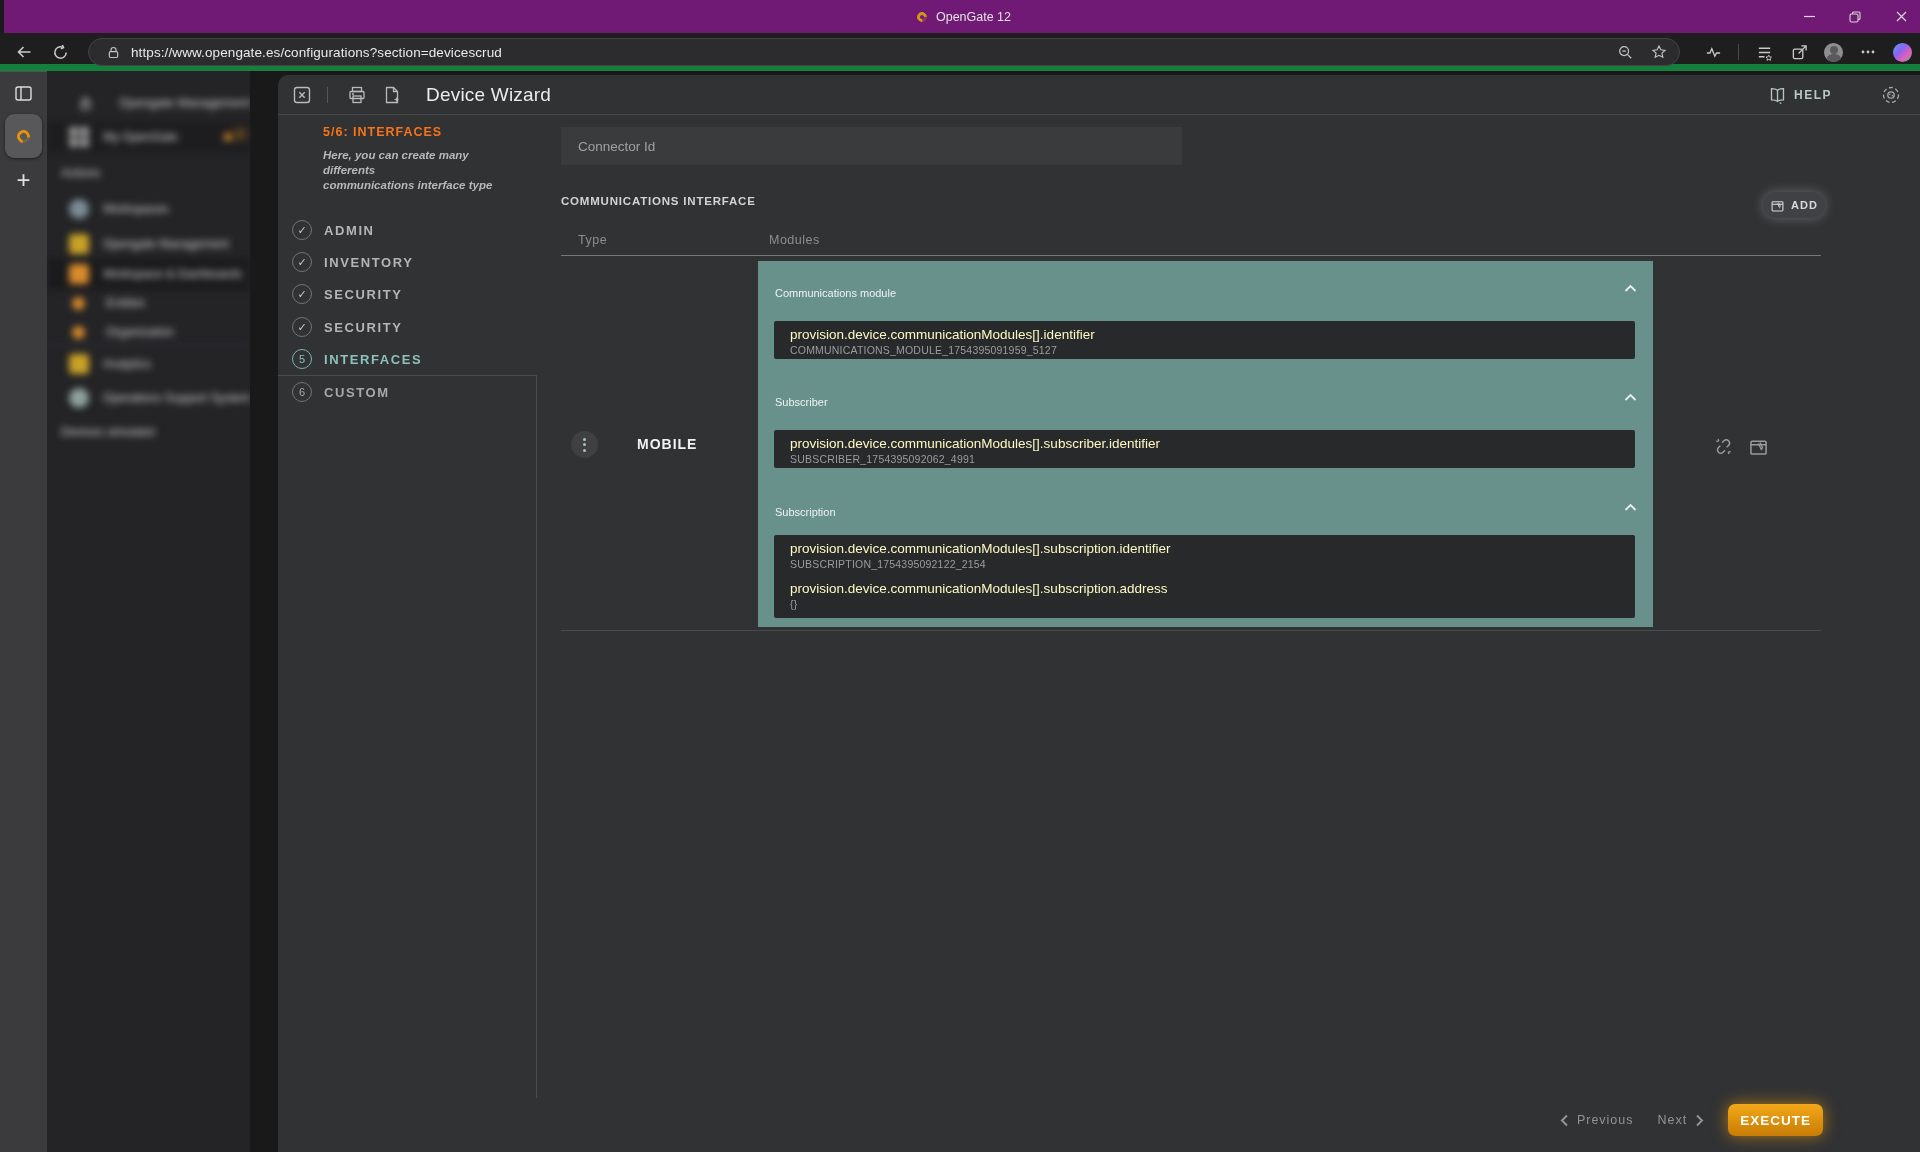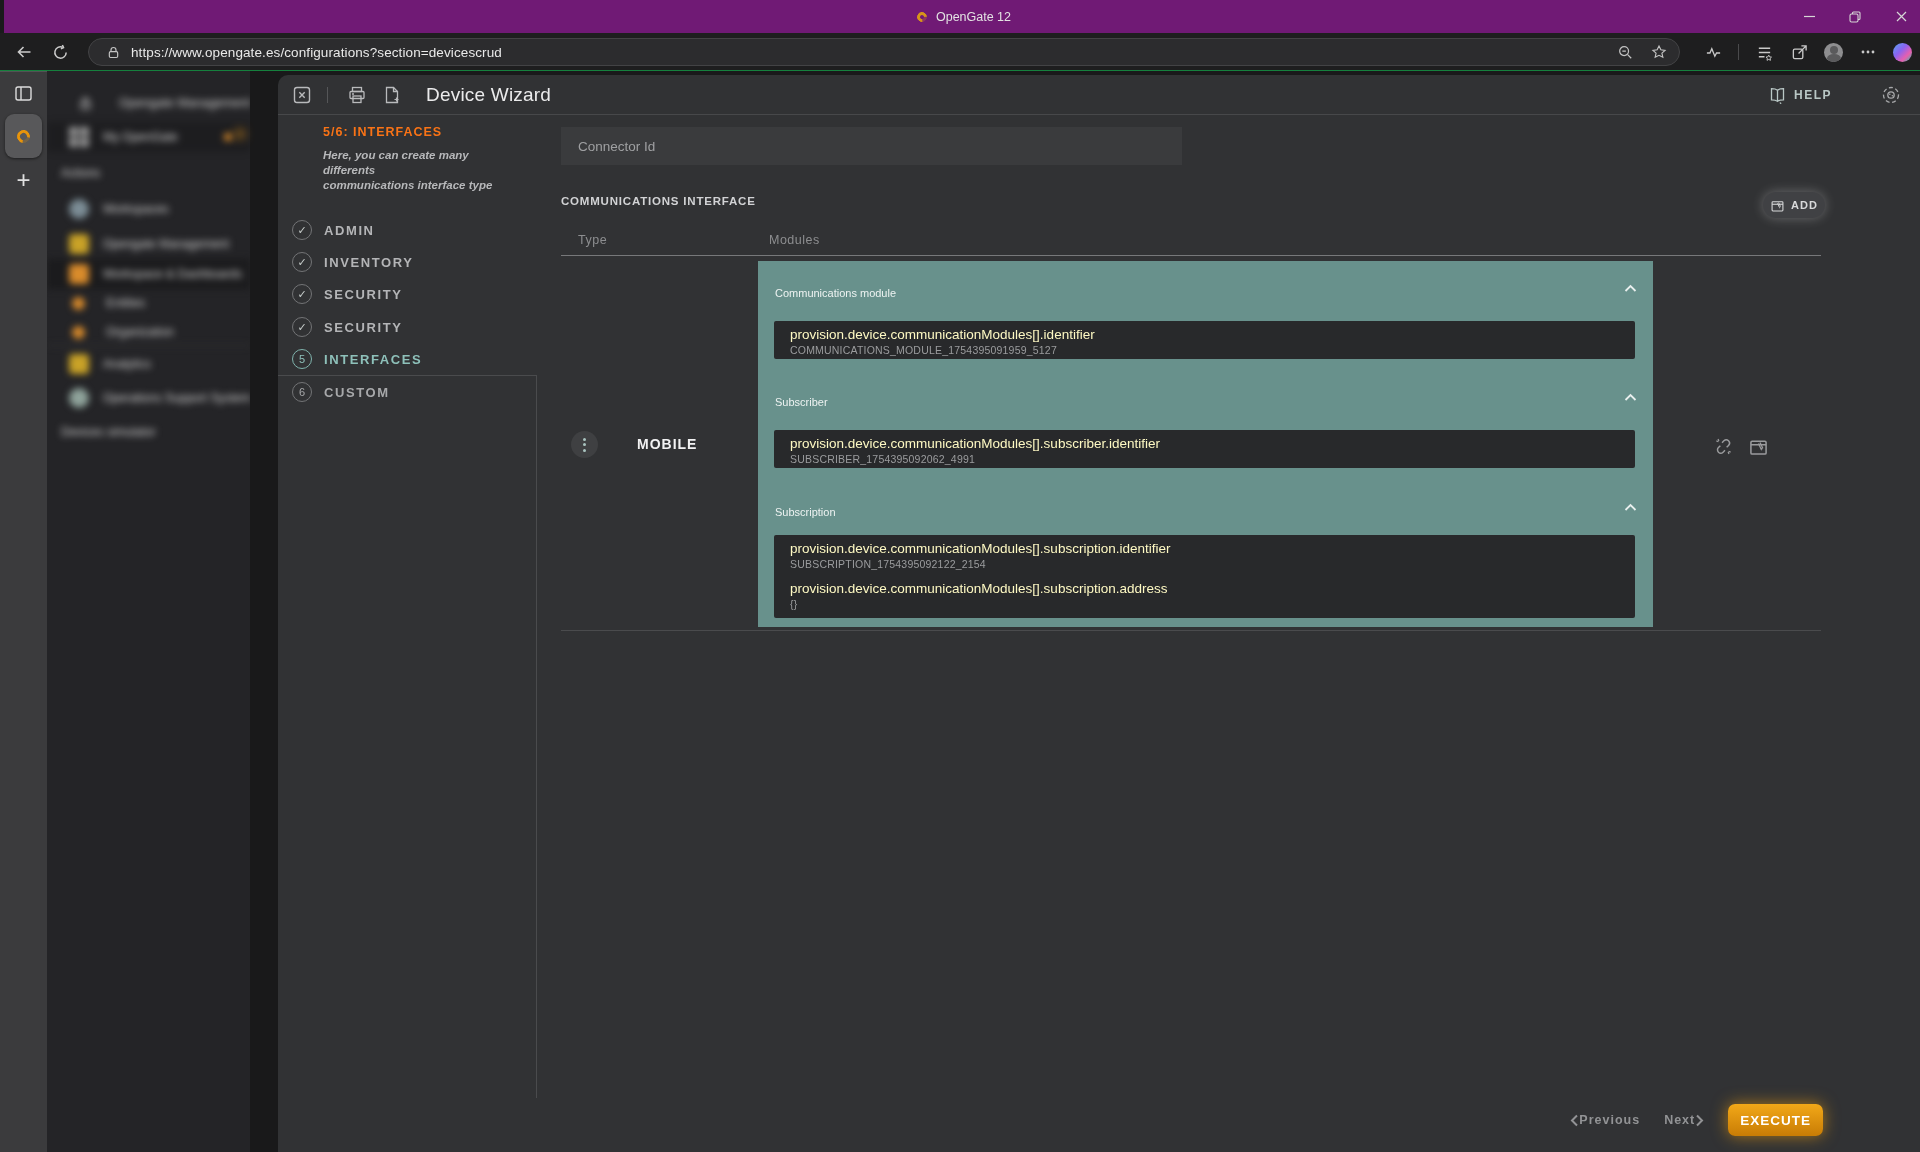--- a/index.html
+++ b/index.html
@@ -9,21 +9,21 @@
     background:#1a1a1b; font-family:"Liberation Sans", sans-serif;
     -webkit-font-smoothing:antialiased;
   }
   
   .titlebar { position:absolute; left:4px; top:0; width:100%; height:33px; background:#701a75;text-align:right; }
   .title-group { position:absolute; left:50%; top:0; transform:translateX(-50%); height:33px; display:flex; align-items:center; gap:9px; }
   .favicon-ring { width:10px; height:10px; border:3px solid #d7941b; border-radius:50%; border-right-color:rgba(215,148,27,.25); transform:rotate(40deg); }
   .win-title { color:#e3e3e3; font-size:12.5px; }
   .win-controls { position:absolute; right:0; top:0; height:33px; display:flex; }
   .win-btn { width:46px; height:33px; display:flex; align-items:center; justify-content:center; color:#d6d6d6; }
-  .toolbar { position:absolute; left:0; top:33px; width:100%; height:38px; background:#1e1e1f; border-bottom:1px solid #15803d; }
+  .toolbar { position:absolute; left:0; top:33px; width:100%; height:38px; background:#1e1e1f; border-bottom:7px solid #15803d; }
   .tb-icon { position:absolute; top:9px; width:20px; height:20px; color:#cbcbcb; display:flex; align-items:center; justify-content:center; }
   .url-pill { position:absolute; left:88px; top:5px; width:1592px; height:28px; border-radius:14px; background:#2c2c2e; border:1px solid #434345; display:flex; align-items:center; }
   .url-text { color:#e9e9e9; font-size:13.5px; margin-left:8px; letter-spacing:.1px; }
   .pill-icon { color:#c3c3c3; display:flex; align-items:center; justify-content:center; width:20px; height:20px; }
   .lock-wrap { margin-left:14px; }
   .pill-right { position:absolute; right:10px; display:flex; gap:14px; align-items:center; }
   .tb-right { position:absolute; right:8px; top:9px; display:flex; gap:15px; align-items:center; }
   .tb-right .tb-ric { width:20px; height:20px; color:#c9c9c9; display:flex; align-items:center; justify-content:center; }
   .vsep { width:1px; height:16px; background:#4a4a4c; }
   .avatar { width:19px; height:19px; border-radius:50%; background:#8e8e90; position:relative; overflow:hidden; }
@@ -97,21 +97,21 @@
   
   .teal { position:absolute; left:480px; top:186px; width:895px; height:366px; background:#68918c; }
   .tsec-label { position:absolute; left:17px; color:#eef3f2; font-size:11px; }
   .chev { position:absolute; right:14px; width:18px; height:14px; color:#e9efee; display:flex; align-items:center; justify-content:center; cursor:pointer; }
   .tbox { position:absolute; left:16px; width:861px; background:#28292b; border-radius:2px; padding:5px 16px; }
   .tbox .path { color:#fef9c3; font-size:13.5px; line-height:17px; }
   .tbox .val { color:#9b9c9e; font-size:10.5px; line-height:14px; letter-spacing:.2px; }
   .pair2 { margin-top:9px; }
   
   .footer { position:absolute; right:97px; bottom:16px; display:flex; align-items:center; gap:24px; }
-  .nav-link { display:flex; align-items:center; color:#929395; font-size:12.5px; font-weight:bold; letter-spacing:1px; cursor:pointer; }
+  .nav-link { display:flex; align-items:center; gap:8px; color:#929395; font-size:12.5px; font-weight:normal; letter-spacing:1px; cursor:pointer; }
   .exec-btn { min-width:76px; height:32px; border:none; border-radius:7px; padding:0 12px;
     background:linear-gradient(180deg,#f2a818,#c87c05); color:#ffffff; font-size:13.5px; font-weight:bold;
     letter-spacing:1px; font-family:"Liberation Sans", sans-serif; box-shadow:0 0 16px rgba(236,158,16,.65); cursor:pointer; }
   svg { display:block; }
 </style>
 </head>
 <body>
 
 <div class="screen">
 

